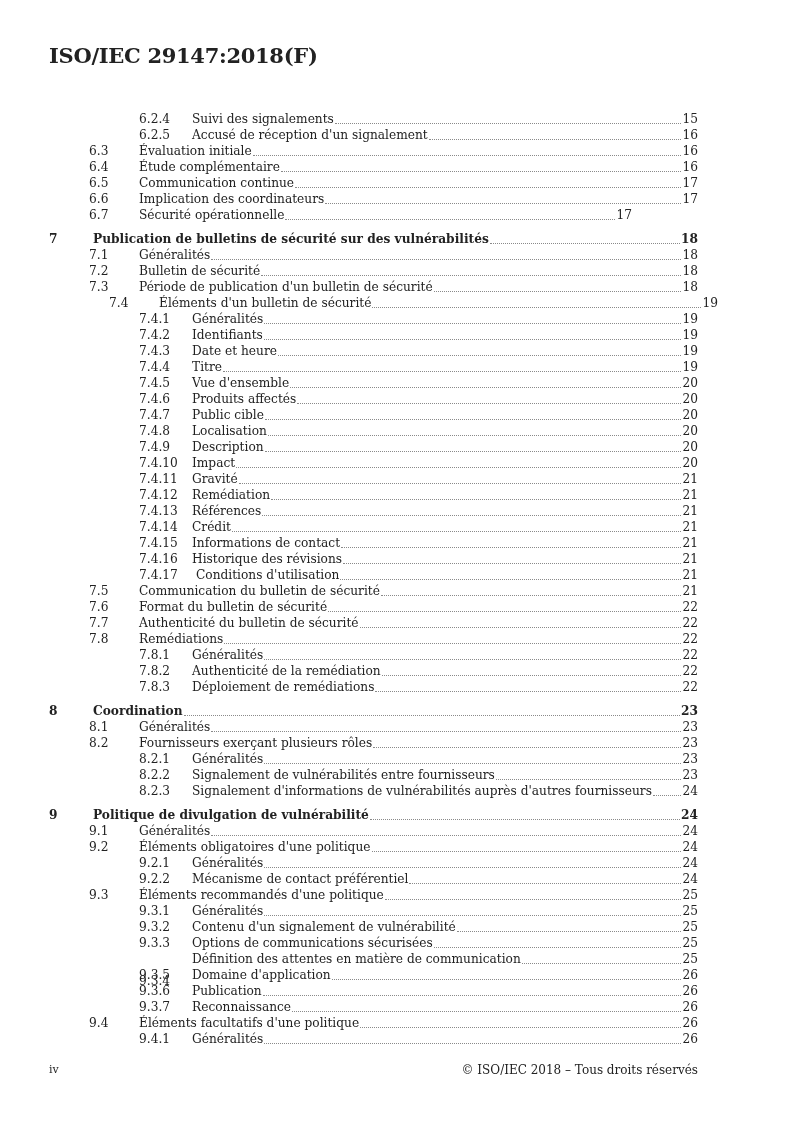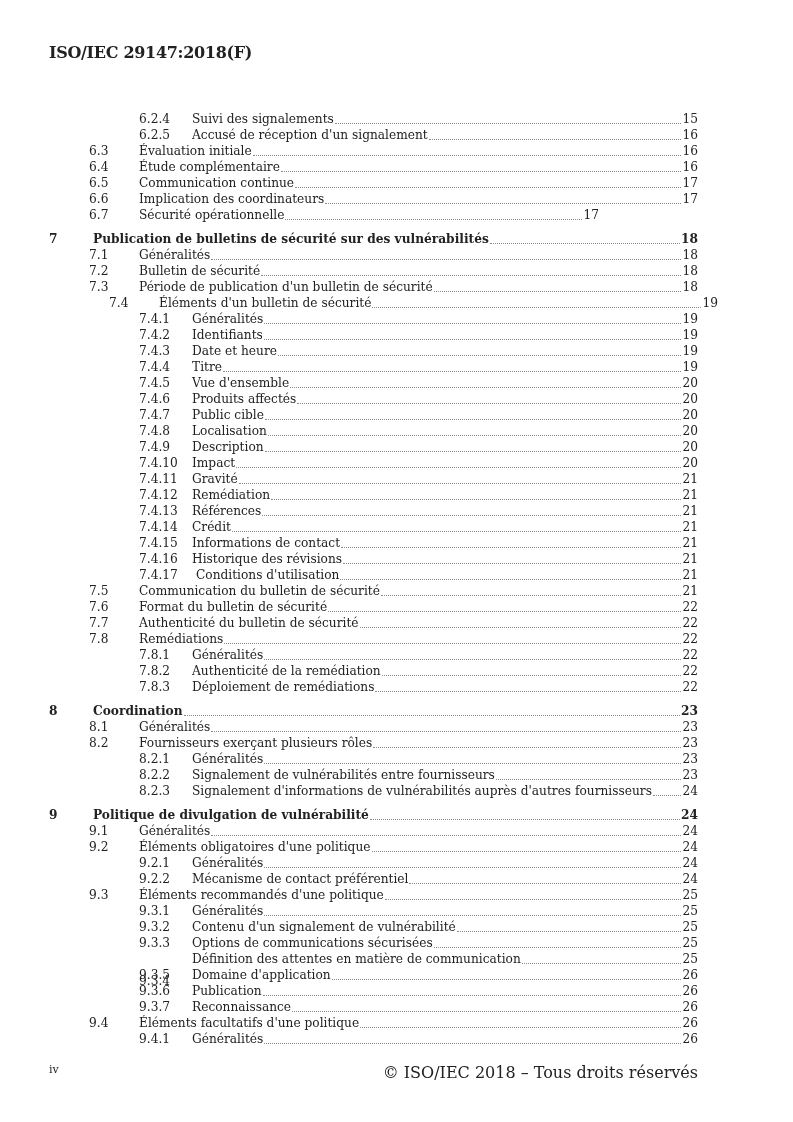--- a/index.html
+++ b/index.html
@@ -1,30 +1,30 @@
 <!DOCTYPE html>
 <html><head>
 <meta charset="utf-8">
 <style>
   html, body { margin: 0; padding: 0; background: #ffffff; }
   body { width: 793px; height: 1122px; position: relative; overflow: hidden;
          font-family: "DejaVu Serif", "Liberation Serif", serif; color: #222; }
   .doc-header { position: absolute; left: 49px; top: 43px; font-weight: bold;
-                font-size: 16px; letter-spacing: -0.3px; color: #222; }
+                font-size: 21px; letter-spacing: -0.3px; color: #222; }
   .toc { position: absolute; left: 0; top: 111px; width: 793px; }
   .row { position: absolute; height: 16px; display: flex; align-items: baseline;
          font-size: 12.2px; line-height: 16px; white-space: nowrap; }
   .num { position: absolute; top: 0; }
   .title-wrap { position: absolute; top: 0; display: flex; align-items: baseline; right: 95px; }
   .title { flex: 0 0 auto; }
   .leader { flex: 1 1 auto; border-bottom: 1px dotted #8a8a8a; margin: 0 1px 3px 1px; height: 1px; align-self: flex-end; }
   .page { flex: 0 0 auto; min-width: 16px; text-align: right; }
   .bold { font-weight: bold; }
   .footer-left { position: absolute; left: 49px; top: 1063px; font-size: 11px; }
-  .footer-right { position: absolute; right: 95px; top: 1063px; font-size: 16px; }
+  .footer-right { position: absolute; right: 95px; top: 1063px; font-size: 12px; }
 </style>
 </head>
 <body>
 
 <div class="doc-header">ISO/IEC 29147:2018(F)</div>
 
 <div class="toc" id="toc">
     <div class="row" style="top: 0px; left: 0px; width: 793px;">
       <span class="num" style="left: 139px;">6.2.4</span>
       <span class="title-wrap" style="left: 192px;">
@@ -66,21 +66,21 @@
       </span>
     </div>
     <div class="row" style="top: 80px; left: 0px; width: 793px;">
       <span class="num" style="left: 89px;">6.6</span>
       <span class="title-wrap" style="left: 139px;">
         <span class="title">Implication des coordinateurs</span>
         <span class="leader"></span>
         <span class="page">17</span>
       </span>
     </div>
-    <div class="row" style="top: 96px; left: 0px; width: 694px;">
+    <div class="row" style="top: 96px; left: 0px; width: 694px; padding-left: 33px;">
       <span class="num" style="left: 89px;">6.7</span>
       <span class="title-wrap" style="left: 139px;">
         <span class="title">Sécurité opérationnelle</span>
         <span class="leader"></span>
         <span class="page">17</span>
       </span>
     </div>
     <div class="row bold" style="top: 120px; left: 0px; width: 793px;">
       <span class="num" style="left: 49px;">7</span>
       <span class="title-wrap" style="left: 93px;">

